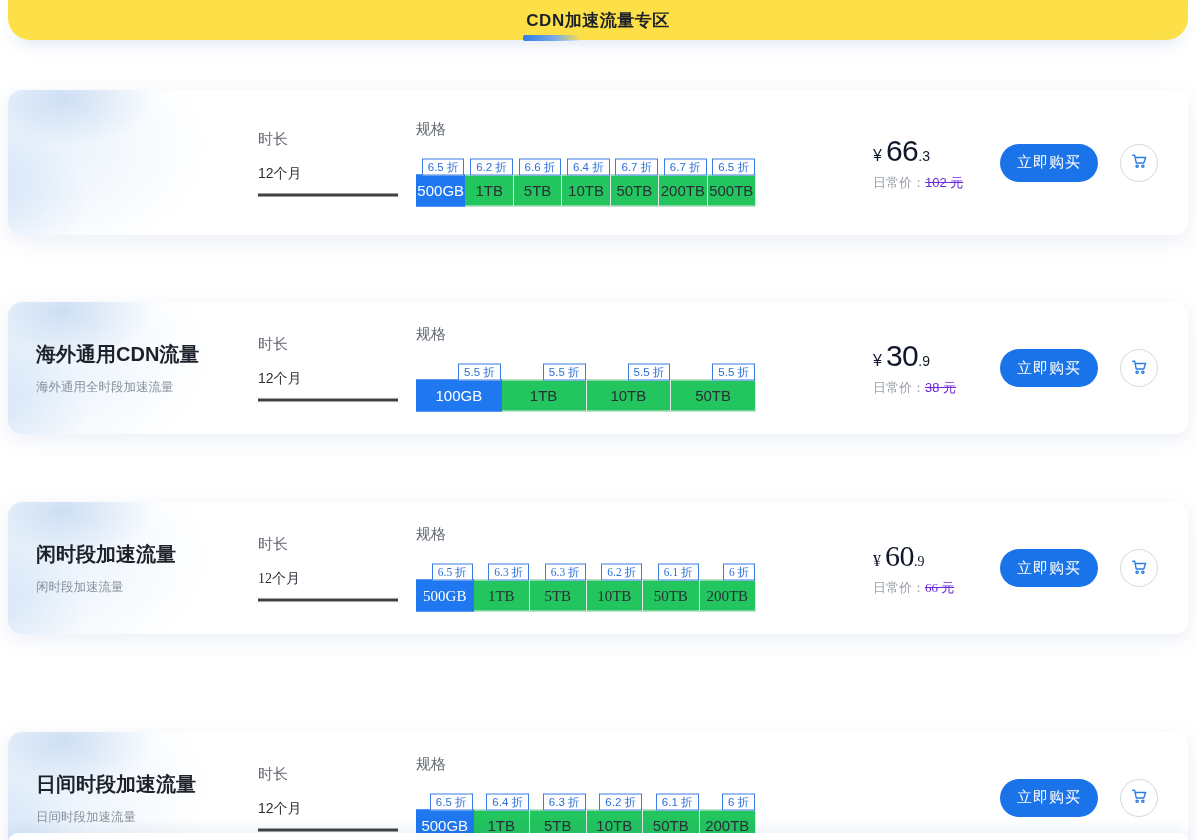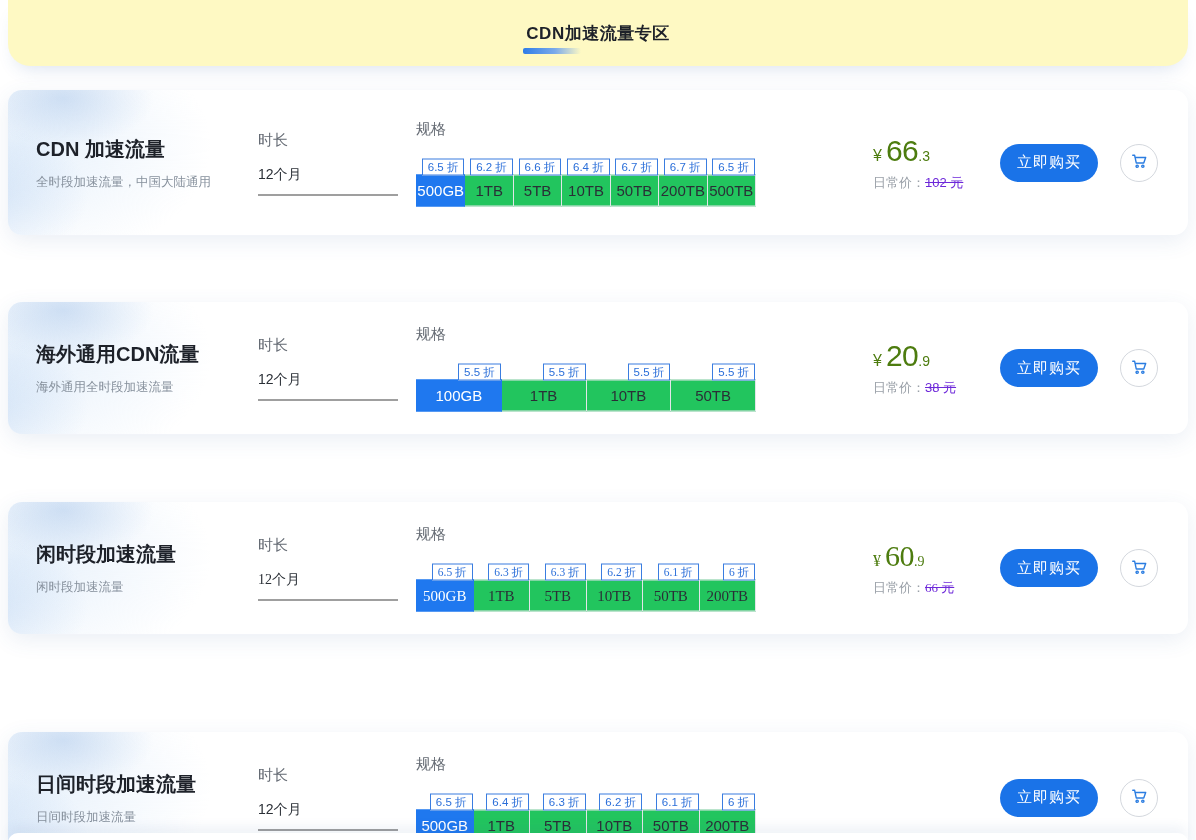--- a/index.html
+++ b/index.html
@@ -9,22 +9,22 @@
     overflow: hidden;
     background: #ffffff;
     font-family: "Liberation Sans", "DejaVu Sans", sans-serif;
     color: #1d2129;
   }
 
   
   .header-band {
     position: absolute;
     top: 0; left: 8px; right: 8px;
-    height: 66px;
-    background: #fef9c3;
+    height: 40px;
+    background: #fde047;
     border-radius: 0 0 22px 22px;
     box-shadow: 0 10px 18px -8px rgba(52, 94, 166, 0.18);
     display: flex;
     align-items: center;
     justify-content: center;
     z-index: 5;
   }
   .header-title-wrap { position: relative; display: inline-block; }
   .header-title {
     font-size: 17px;
@@ -82,21 +82,21 @@
     left: 250px; top: 50%;
     transform: translateY(-50%);
     width: 140px;
   }
   .field-label { font-size: 15px; color: #646a73; }
   .duration-value {
     margin-top: 16px;
     font-size: 14px;
     color: #2a2f36;
     padding-bottom: 11px;
-    border-bottom: 1px solid #404040;
+    border-bottom: 3px solid #404040;
   }
 
   .col-spec {
     position: absolute;
     left: 408px; top: 50%;
     transform: translateY(-50%);
   }
   .spec-options {
     display: flex;
     width: 340px;
@@ -135,21 +135,21 @@
     border: 1px solid #3a7de0;
     white-space: nowrap;
     z-index: 2;
   }
 
   .col-price {
     position: absolute;
     left: 865px; top: 50%;
     transform: translateY(-50%);
   }
-  .price-line { color: #4d7c0f; white-space: nowrap; }
+  .price-line { color: #0f172a; white-space: nowrap; }
   .price-currency { font-size: 16px; margin-right: 4px; }
   .price-integer { font-size: 30px; font-weight: 500; letter-spacing: -0.5px; }
   .price-decimal { font-size: 14px; }
   .daily-price { margin-top: 6px; font-size: 13px; color: #9aa0a8; white-space: nowrap; }
   .daily-price s { color: #6d28d9; }
 
   .col-actions {
     position: absolute;
     right: 30px; top: 50%;
     transform: translateY(-50%);
@@ -194,24 +194,20 @@
 <body>
 
 <header class="header-band">
   <div class="header-title-wrap">
     <div class="header-title">CDN加速流量专区</div>
     <div class="header-underline"></div>
   </div>
 </header>
 
 <section class="card card-1">
-  <div class="col-title">
-    <h3 class="card-title">CDN 加速流量</h3>
-    <p class="card-subtitle">全时段加速流量，中国大陆通用</p>
-  </div>
   <div class="col-duration">
     <div class="field-label">时长</div>
     <div class="duration-value">12个月</div>
   </div>
   <div class="col-spec">
     <div class="field-label">规格</div>
     <div class="spec-options">
         <div class="spec-option selected"><span class="discount-badge">6.5 折</span><span>500GB</span></div>
         <div class="spec-option"><span class="discount-badge">6.2 折</span><span>1TB</span></div>
         <div class="spec-option"><span class="discount-badge">6.6 折</span><span>5TB</span></div>
@@ -256,21 +252,21 @@
     <div class="field-label">规格</div>
     <div class="spec-options">
         <div class="spec-option selected"><span class="discount-badge">5.5 折</span><span>100GB</span></div>
         <div class="spec-option"><span class="discount-badge">5.5 折</span><span>1TB</span></div>
         <div class="spec-option"><span class="discount-badge">5.5 折</span><span>10TB</span></div>
         <div class="spec-option"><span class="discount-badge">5.5 折</span><span>50TB</span></div>
       </div>
   </div>
   <div class="col-price">
     <div class="price-line">
-      <span class="price-currency">¥</span><span class="price-integer">20</span><span class="price-decimal">.9</span>
+      <span class="price-currency">¥</span><span class="price-integer">30</span><span class="price-decimal">.9</span>
     </div>
     <div class="daily-price">
       <span>日常价：</span><s>38 元</s>
     </div>
   </div>
   <div class="col-actions">
     <button class="buy-button">立即购买</button>
     <button class="cart-button">
       <span>
         <svg width="20" height="20" viewBox="0 0 24 24" fill="none" stroke="#2b7de1" stroke-width="1.7" stroke-linecap="round" stroke-linejoin="round">

